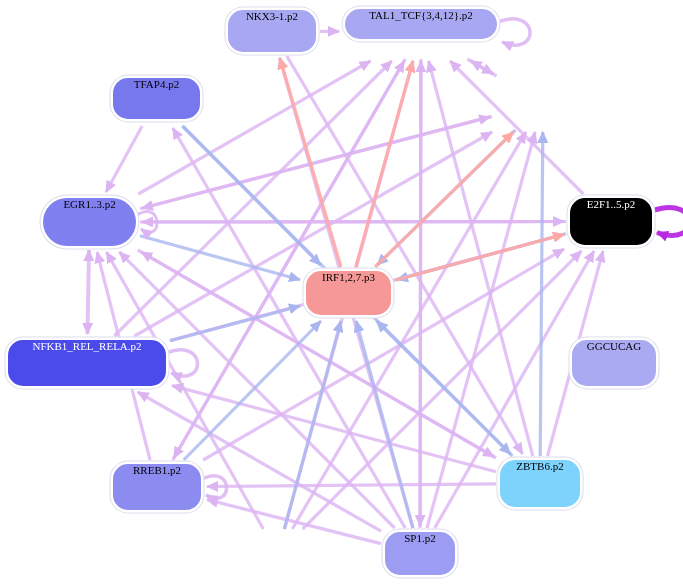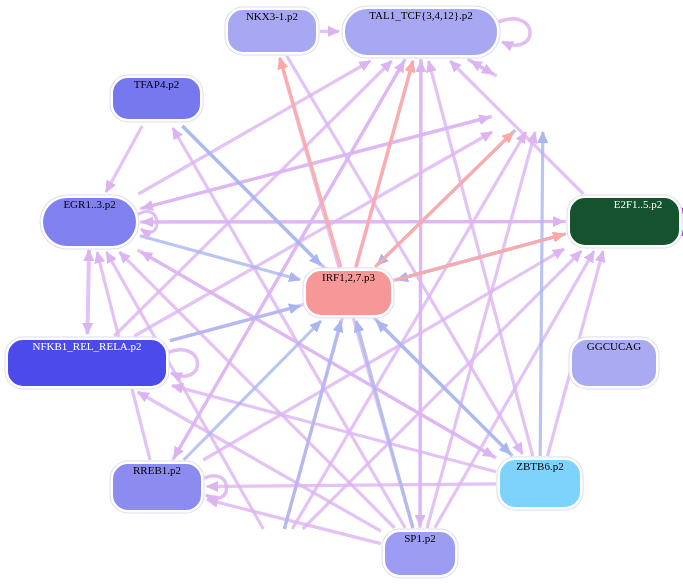--- a/index.html
+++ b/index.html
@@ -105,30 +105,30 @@
       <line x1="395.0" y1="280.3" x2="564.0" y2="234.3" stroke="#ffa9a4" stroke-width="3.2" stroke-opacity="0.9" marker-end="url(#arrow-salmon)"></line>
       <path d="M 498 22 C 540 6, 540 58, 502 42" fill="none" stroke="#dcb4f2" stroke-width="3.5" stroke-opacity="0.85" marker-end="url(#arrow-plum)"></path>
       <path d="M 137 215 C 163 199, 163 245, 141 229" fill="none" stroke="#dcb4f2" stroke-width="3" stroke-opacity="0.85" marker-end="url(#arrow-plum)"></path>
       <path d="M 653 210.5 C 701 194.5, 701 248.5, 657 232.5" fill="none" stroke="#b829e2" stroke-width="5" stroke-opacity="0.95" marker-end="url(#arrow-magenta)"></path>
       <path d="M 167 353 C 207 337, 207 389, 171 373" fill="none" stroke="#dcb4f2" stroke-width="3.5" stroke-opacity="0.85" marker-end="url(#arrow-plum)"></path>
       <path d="M 202 479 C 234 463, 234 511, 206 495" fill="none" stroke="#dcb4f2" stroke-width="3.5" stroke-opacity="0.85" marker-end="url(#arrow-plum)"></path>
     </svg>
 <div class="node" style="left: 228px; top: 10px; width: 88px; height: 42px; background: rgb(168, 168, 242); color: rgb(0, 0, 0);">
       <span>NKX3-1.p2</span>
     </div>
-    <div class="node" style="left: 345px; top: 9px; width: 152px; height: 46px; background: rgb(168, 168, 242); color: rgb(0, 0, 0); border-radius: 22px;">
+    <div class="node" style="left: 345px; top: 9px; width: 152px; height: 30px; background: rgb(168, 168, 242); color: rgb(0, 0, 0);">
       <span>TAL1_TCF{3,4,12}.p2</span>
     </div>
     <div class="node" style="left: 113px; top: 78px; width: 87px; height: 41px; background: rgb(120, 120, 238); color: rgb(0, 0, 0);">
       <span>TFAP4.p2</span>
     </div>
     <div class="node" style="left: 43px; top: 198px; width: 93px; height: 48px; background: rgb(128, 128, 240); color: rgb(0, 0, 0); border-radius: 24px;">
       <span>EGR1..3.p2</span>
     </div>
-    <div class="node" style="left: 570px; top: 198px; width: 82px; height: 47px; background: #14532d; color: rgb(255, 255, 255); padding-left: 27px;">
+    <div class="node" style="left: 570px; top: 198px; width: 82px; height: 47px; background: #000000; color: rgb(255, 255, 255);">
       <span>E2F1..5.p2</span>
     </div>
     <div class="node" style="left: 306px; top: 271px; width: 85px; height: 44px; background: rgb(247, 152, 152); color: rgb(0, 0, 0);">
       <span>IRF1,2,7.p3</span>
     </div>
     <div class="node" style="left: 8px; top: 340px; width: 158px; height: 46px; background: rgb(75, 75, 236); color: rgb(255, 255, 255);">
       <span>NFKB1_REL_RELA.p2</span>
     </div>
     <div class="node" style="left: 572px; top: 340px; width: 84px; height: 46px; background: rgb(170, 170, 242); color: rgb(0, 0, 0);">
       <span>GGCUCAG</span>

